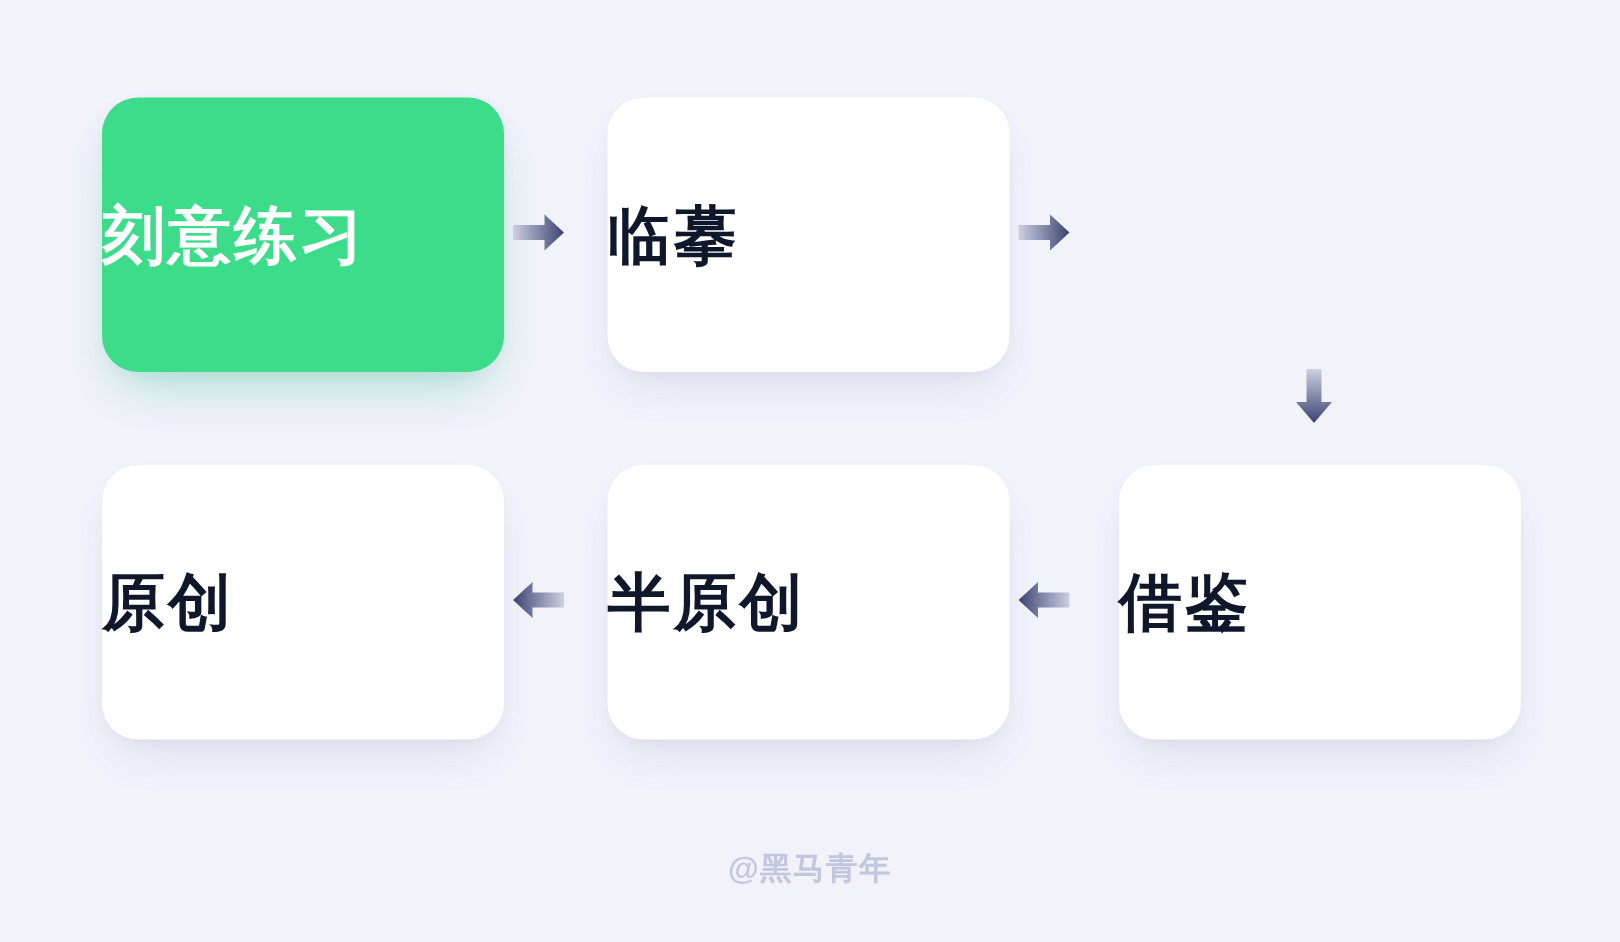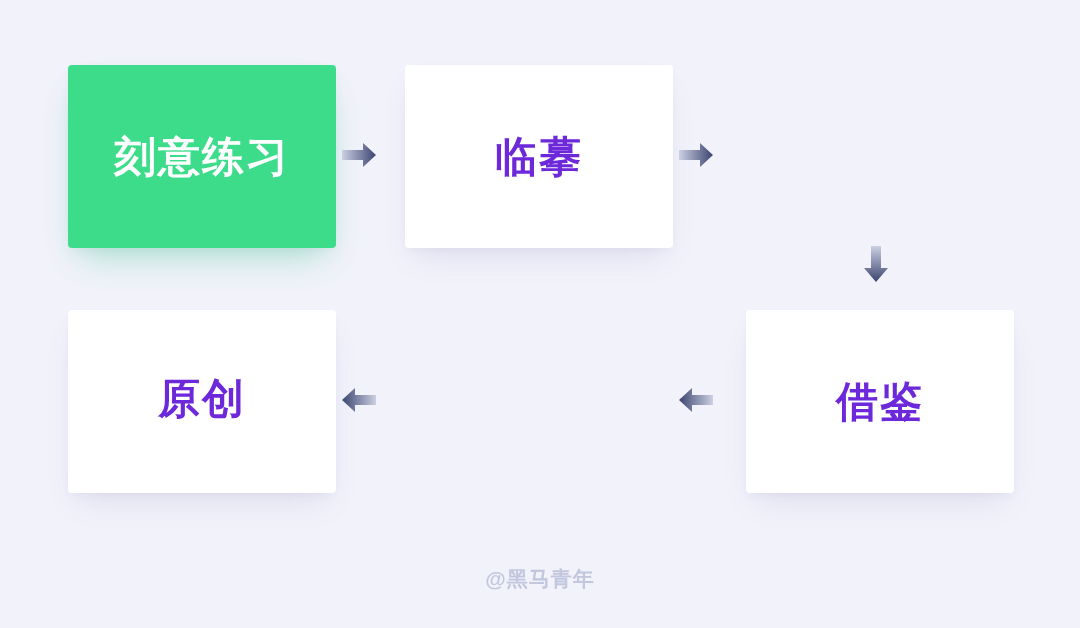--- a/index.html
+++ b/index.html
@@ -21,52 +21,52 @@
     top: 0;
     width: 1080px;
     height: 628px;
   }
 
   
   .card {
     position: absolute;
     width: 268px;
     height: 183px;
-    border-radius: 4px;
+    border-radius: 24px;
     background: #ffffff;
     box-shadow: 0 16px 30px -10px rgba(110, 115, 170, 0.16),
                 0 4px 10px -4px rgba(110, 115, 170, 0.10);
     display: flex;
     align-items: center;
-    justify-content: center;
+    justify-content: flex-start;
     box-sizing: border-box;
   }
   .card.accent {
     background: #3ddc8b;
     box-shadow: 0 18px 34px -12px rgba(61, 200, 140, 0.45),
                 0 4px 12px -4px rgba(110, 115, 170, 0.12);
   }
 
   .card-label {
     font-size: 42px;
     font-weight: 700;
-    color: #6d28d9;
+    color: #0f172a;
     letter-spacing: 2px;
     line-height: 1;
     user-select: none;
   }
   .card.accent .card-label {
     color: #ffffff;
   }
 
   
   .pos-r1c1 { left: 68px;  top: 65px; }
   .pos-r1c2 { left: 405px; top: 65px; }
   .pos-r1c3 { left: 742px; top: 65px; }
-  .pos-r2c1 { left: 68px;  top: 310px; font-family: Liberation Mono, monospace; }
+  .pos-r2c1 { left: 68px;  top: 310px; }
   .pos-r2c2 { left: 405px; top: 310px; }
   .pos-r2c3 { left: 746px; top: 310px; }
 
   
   .arrow {
     position: absolute;
   }
   .arrow svg {
     display: block;
     overflow: visible;
@@ -120,20 +120,23 @@
 
   <div class="card pos-r1c2">
     <span class="card-label">临摹</span>
   </div>
 
 
   <div class="card pos-r2c1">
     <span class="card-label">原创</span>
   </div>
 
+  <div class="card pos-r2c2">
+    <span class="card-label">半原创</span>
+  </div>
 
   <div class="card pos-r2c3">
     <span class="card-label">借鉴</span>
   </div>
 
   <div class="arrow arrow-h-right">
     <svg width="34" height="28" viewBox="0 0 34 28">
       <path d="M0 9 H21 V2 L34 14 L21 26 V19 H0 Z" fill="url(#gradRight)"></path>
     </svg>
   </div>

